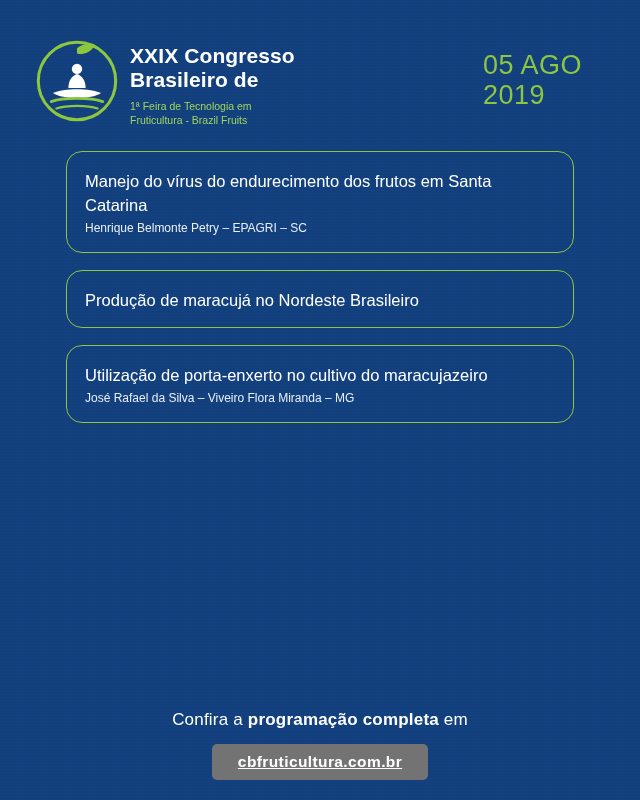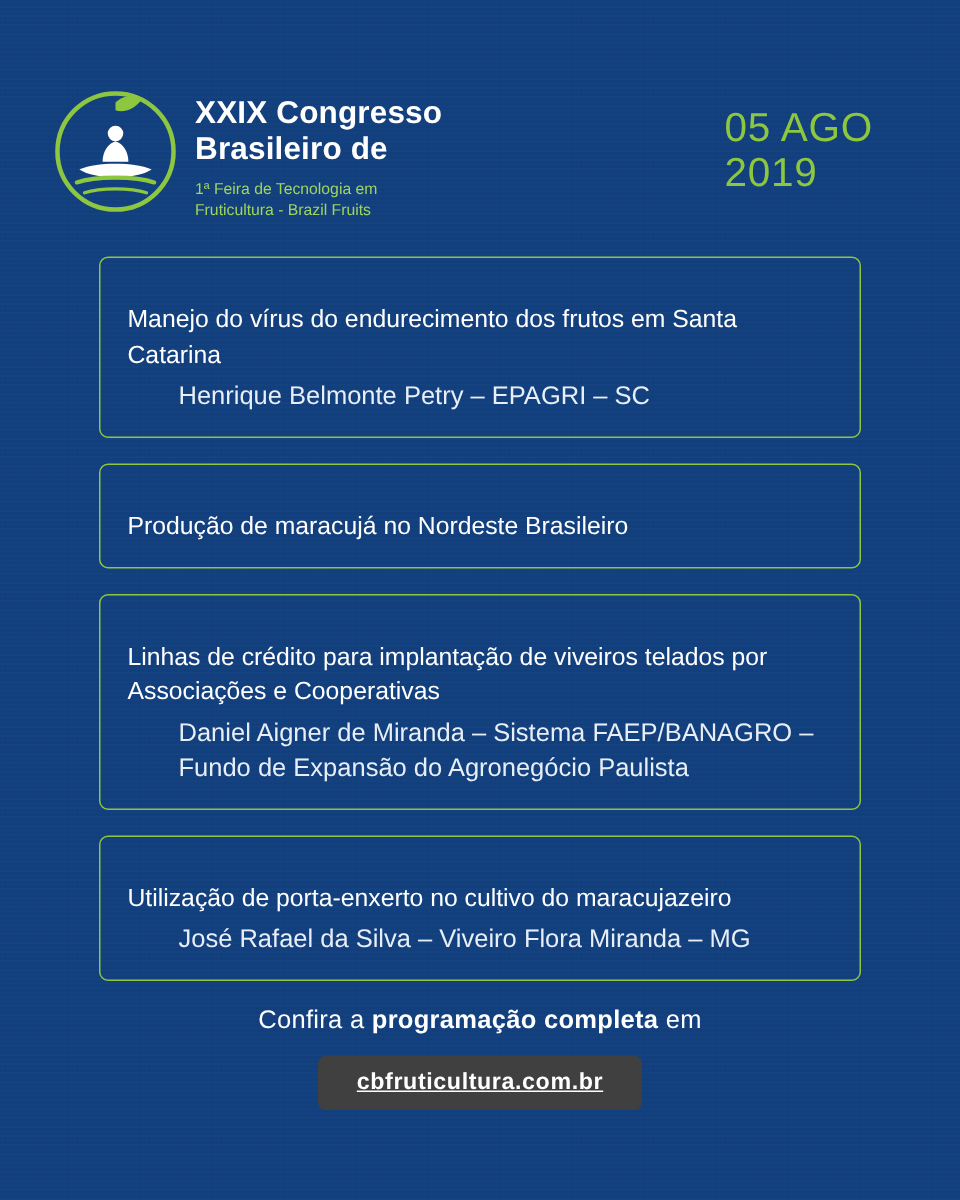--- a/index.html
+++ b/index.html
@@ -30,21 +30,21 @@
     width: 640px;
     height: 800px;
     display: flex;
     flex-direction: column;
   }
 
   
   .header {
     display: flex;
     align-items: flex-start;
-    padding: 56px 34px 0 34px;
+    padding: 36px 34px 0 34px;
   }
   .brand {
     display: flex;
     align-items: flex-start;
     gap: 10px;
   }
   .logo-mark {
     width: 86px;
     height: 86px;
     flex: 0 0 86px;
@@ -85,53 +85,52 @@
   
   .cards {
     margin-top: 24px;
     padding: 0 66px;
     display: flex;
     flex-direction: column;
     gap: 17px;
   }
   .card {
     border: 1.6px solid #8dc63f;
-    border-radius: 6px;
-    padding: 30px 18px 15px 18px;
+    border-radius: 16px;
+    padding: 18px 18px 15px 18px;
   }
   .card-title {
     font-size: 16.5px;
     line-height: 1.42;
     color: #ffffff;
     font-weight: normal;
   }
   .card-author {
     margin-top: 3px;
-    font-size: 17px;
+    font-size: 12px;
     line-height: 1.38;
     color: #e7eef7;
-    margin-left: 34px;
   }
 
   
   .footer {
     margin-top: auto;
-    padding-bottom: 60px;
+    padding-bottom: 20px;
     text-align: center;
   }
   .footer-line {
     font-size: 17px;
     color: #ffffff;
     letter-spacing: 0.2px;
   }
   .footer-line b { font-weight: bold; }
   .site-pill {
     display: inline-block;
     margin-top: 14px;
-    background: #404040;
+    background: #737373;
     color: #ffffff;
     font-weight: bold;
     font-size: 15.5px;
     letter-spacing: 0.4px;
     padding: 9px 26px;
     border-radius: 5px;
   }
 </style>
 </head>
 <body>
@@ -176,24 +175,20 @@
 
     <div class="card">
       <div class="card-title">Manejo do vírus do endurecimento dos frutos em Santa Catarina</div>
       <div class="card-author">Henrique Belmonte Petry – EPAGRI – SC</div>
     </div>
 
     <div class="card">
       <div class="card-title">Produção de maracujá no Nordeste Brasileiro</div>
     </div>
 
-    <div class="card">
-      <div class="card-title">Linhas de crédito para implantação de viveiros telados por Associações e Cooperativas</div>
-      <div class="card-author">Daniel Aigner de Miranda – Sistema FAEP/BANAGRO – Fundo de Expansão do Agronegócio Paulista</div>
-    </div>
 
     <div class="card">
       <div class="card-title">Utilização de porta-enxerto no cultivo do maracujazeiro</div>
       <div class="card-author">José Rafael da Silva – Viveiro Flora Miranda – MG</div>
     </div>
 
   </div>
 
   <div class="footer">
     <div class="footer-line"><span>Confira a </span><b>programação completa</b><span> em</span></div>

